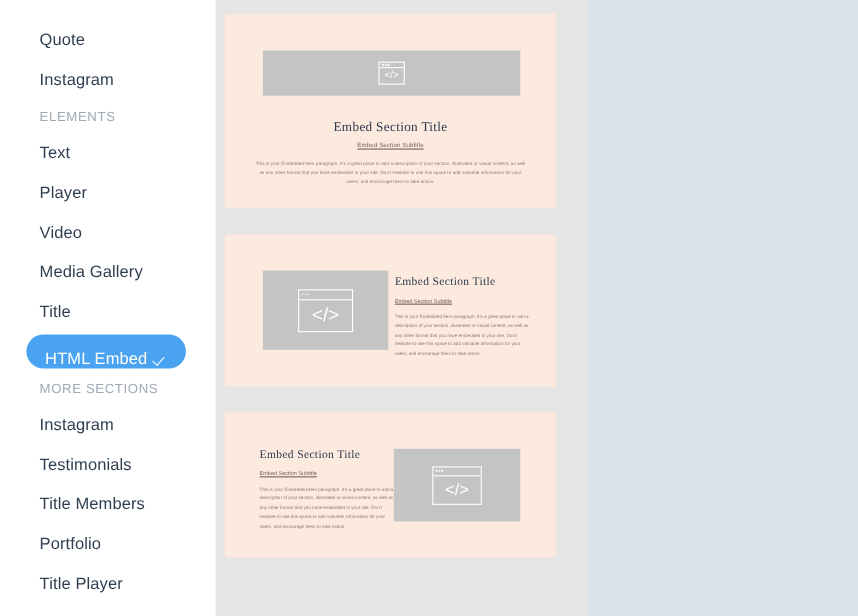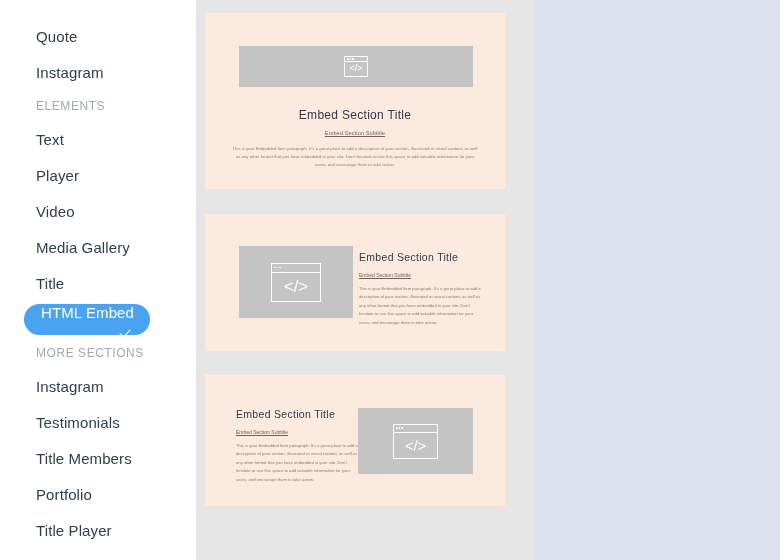--- a/index.html
+++ b/index.html
@@ -80,21 +80,20 @@
     align-items: flex-end;
     gap: 6px;
     margin-left: 24px;
     height: 31px;
     padding: 0 16px 0 17px;
     border-radius: 17px;
     background: #4aa3f0;
     color: #ffffff;
     font-size: 15px;
     white-space: nowrap;
-    flex-direction: column;
   }
   .pill .check {
     display: inline-block;
     width: 13px;
     height: 13px;
     position: relative;
     flex: none;
   }
   .pill .check::after {
     content: "";
@@ -169,21 +168,21 @@
     align-items: center;
     justify-content: center;
     color: #ffffff;
     font-family: "Liberation Sans", sans-serif;
     font-weight: 300;
     line-height: 1;
   }
 
   
   .sec-title {
-    font-family: Liberation Sans, sans-serif;
+    font-family: Liberation Serif, serif;
     color: #2e3b4e;
     letter-spacing: 0.3px;
   }
   .sec-sub {
     color: #6f6157;
     text-decoration: underline;
     text-underline-offset: 1px;
   }
   .sec-body {
     color: #8c7b70;

